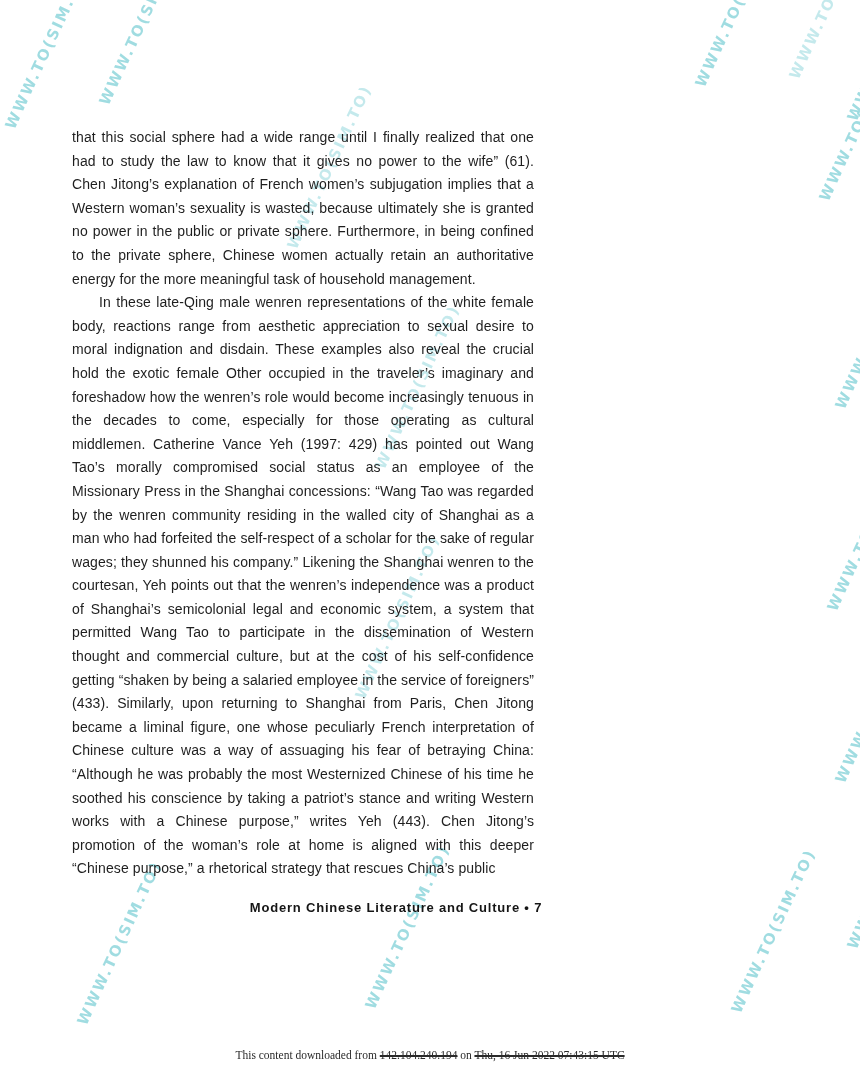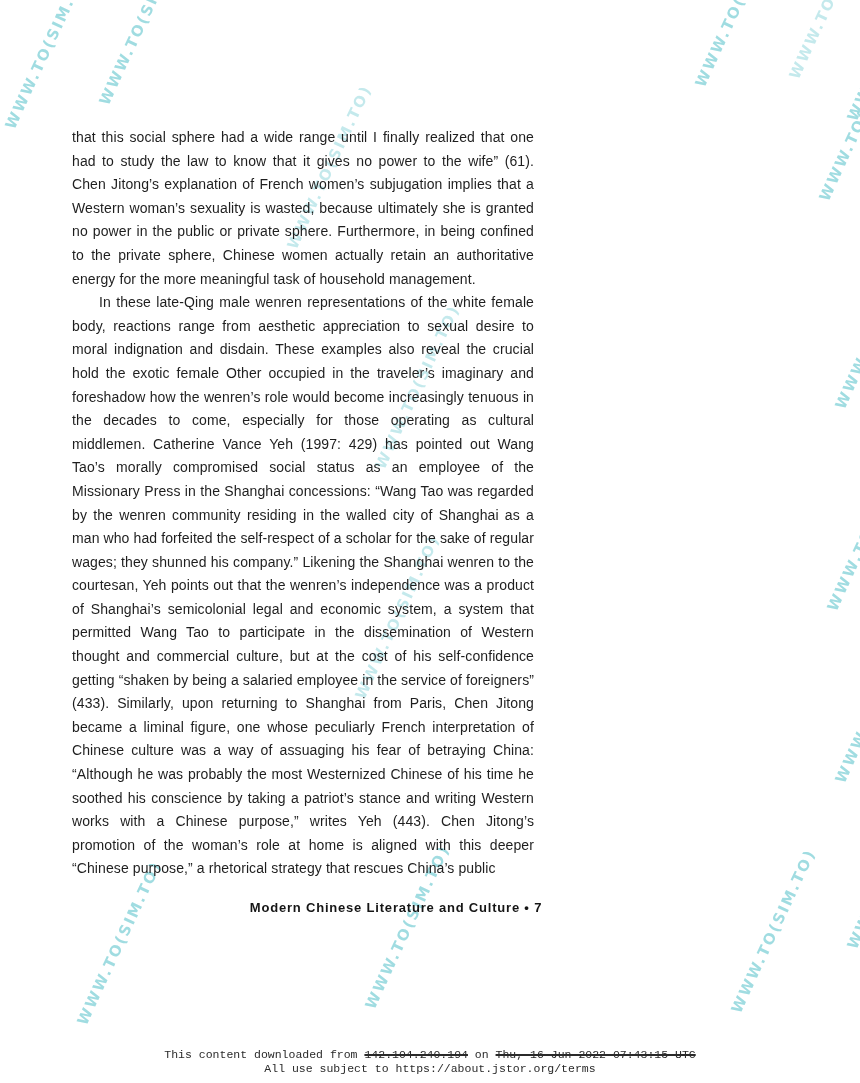--- a/index.html
+++ b/index.html
@@ -51,21 +51,21 @@
     letter-spacing: 0.8px;
     color: #151515;
   }
   
   .jstor-note {
     position: absolute;
     left: 0;
     top: 1048px;
     width: 860px;
     text-align: center;
-    font-family: Liberation Mono, monospace;
+    font-family: Liberation Serif, serif;
     font-size: 11.5px;
     line-height: 14px;
     color: #2a2a2a;
   }
   .jstor-note .struck {
     text-decoration: line-through;
     text-decoration-thickness: 1.5px;
   }
   
   .wm {
@@ -127,16 +127,15 @@
     </div>
 
   <div class="running-footer">
     <span>Modern Chinese Literature and Culture • 7</span>
   </div>
 
   <div class="jstor-note">
     <div>
       <span>This content downloaded from </span><span class="struck">142.104.240.194</span><span> on </span><span class="struck">Thu, 16 Jun 2022 07:43:15 UTC</span>
     </div>
-    <div>All use subject to https://about.jstor.org/terms</div>
   </div>
 
 </div>
 
 </body></html>

